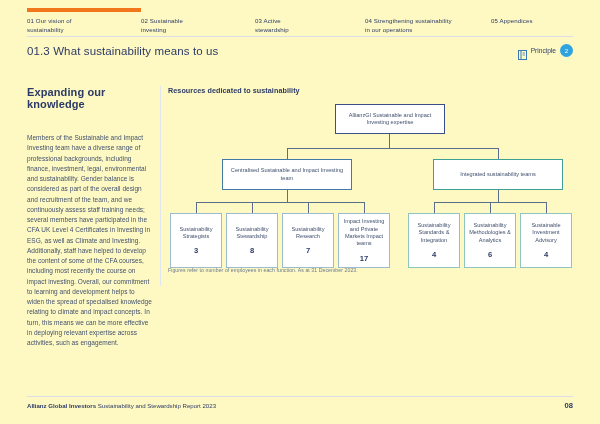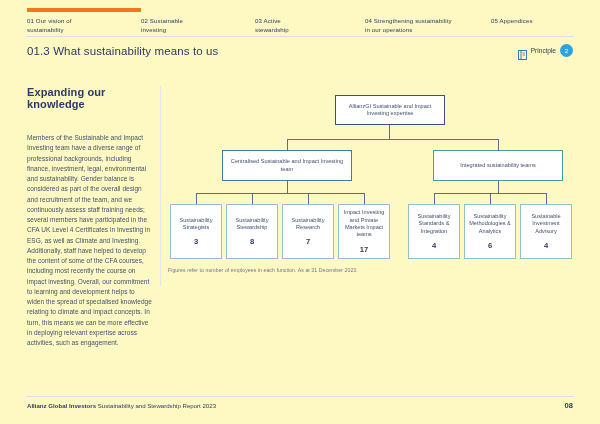--- a/index.html
+++ b/index.html
@@ -188,20 +188,21 @@
     <span class="principle-badge">2</span>
   </div>
 
   <div class="left-col">
     <div class="left-heading">Expanding our knowledge</div>
     <div class="left-body">Members of the Sustainable and Impact Investing team have a diverse range of professional backgrounds, including finance, investment, legal, environmental and sustainability. Gender balance is considered as part of the overall design and recruitment of the team, and we continuously assess staff training needs; several members have participated in the CFA UK Level 4 Certificates in Investing in ESG, as well as Climate and Investing. Additionally, staff have helped to develop the content of some of the CFA courses, including most recently the course on impact investing. Overall, our commitment to learning and development helps to widen the spread of specialised knowledge relating to climate and impact concepts. In turn, this means we can be more effective in deploying relevant expertise across activities, such as engagement.</div>
   </div>
   <div class="col-divider"></div>
 
   <div class="diagram">
+    <div class="diagram-title">Resources dedicated to sustainability</div>
 
     <div class="diagram-canvas">
 
       <div class="conn" style="left:221px; top:32px; width:1px; height:14px;"></div>
       <div class="conn" style="left:119px; top:46px; width:212px; height:1px;"></div>
       <div class="conn" style="left:119px; top:46px; width:1px; height:11px;"></div>
       <div class="conn" style="left:330px; top:46px; width:1px; height:11px;"></div>
 
       <div class="conn" style="left:119px; top:88px; width:1px; height:12px;"></div>
       <div class="conn" style="left:28px; top:100px; width:168px; height:1px;"></div>

